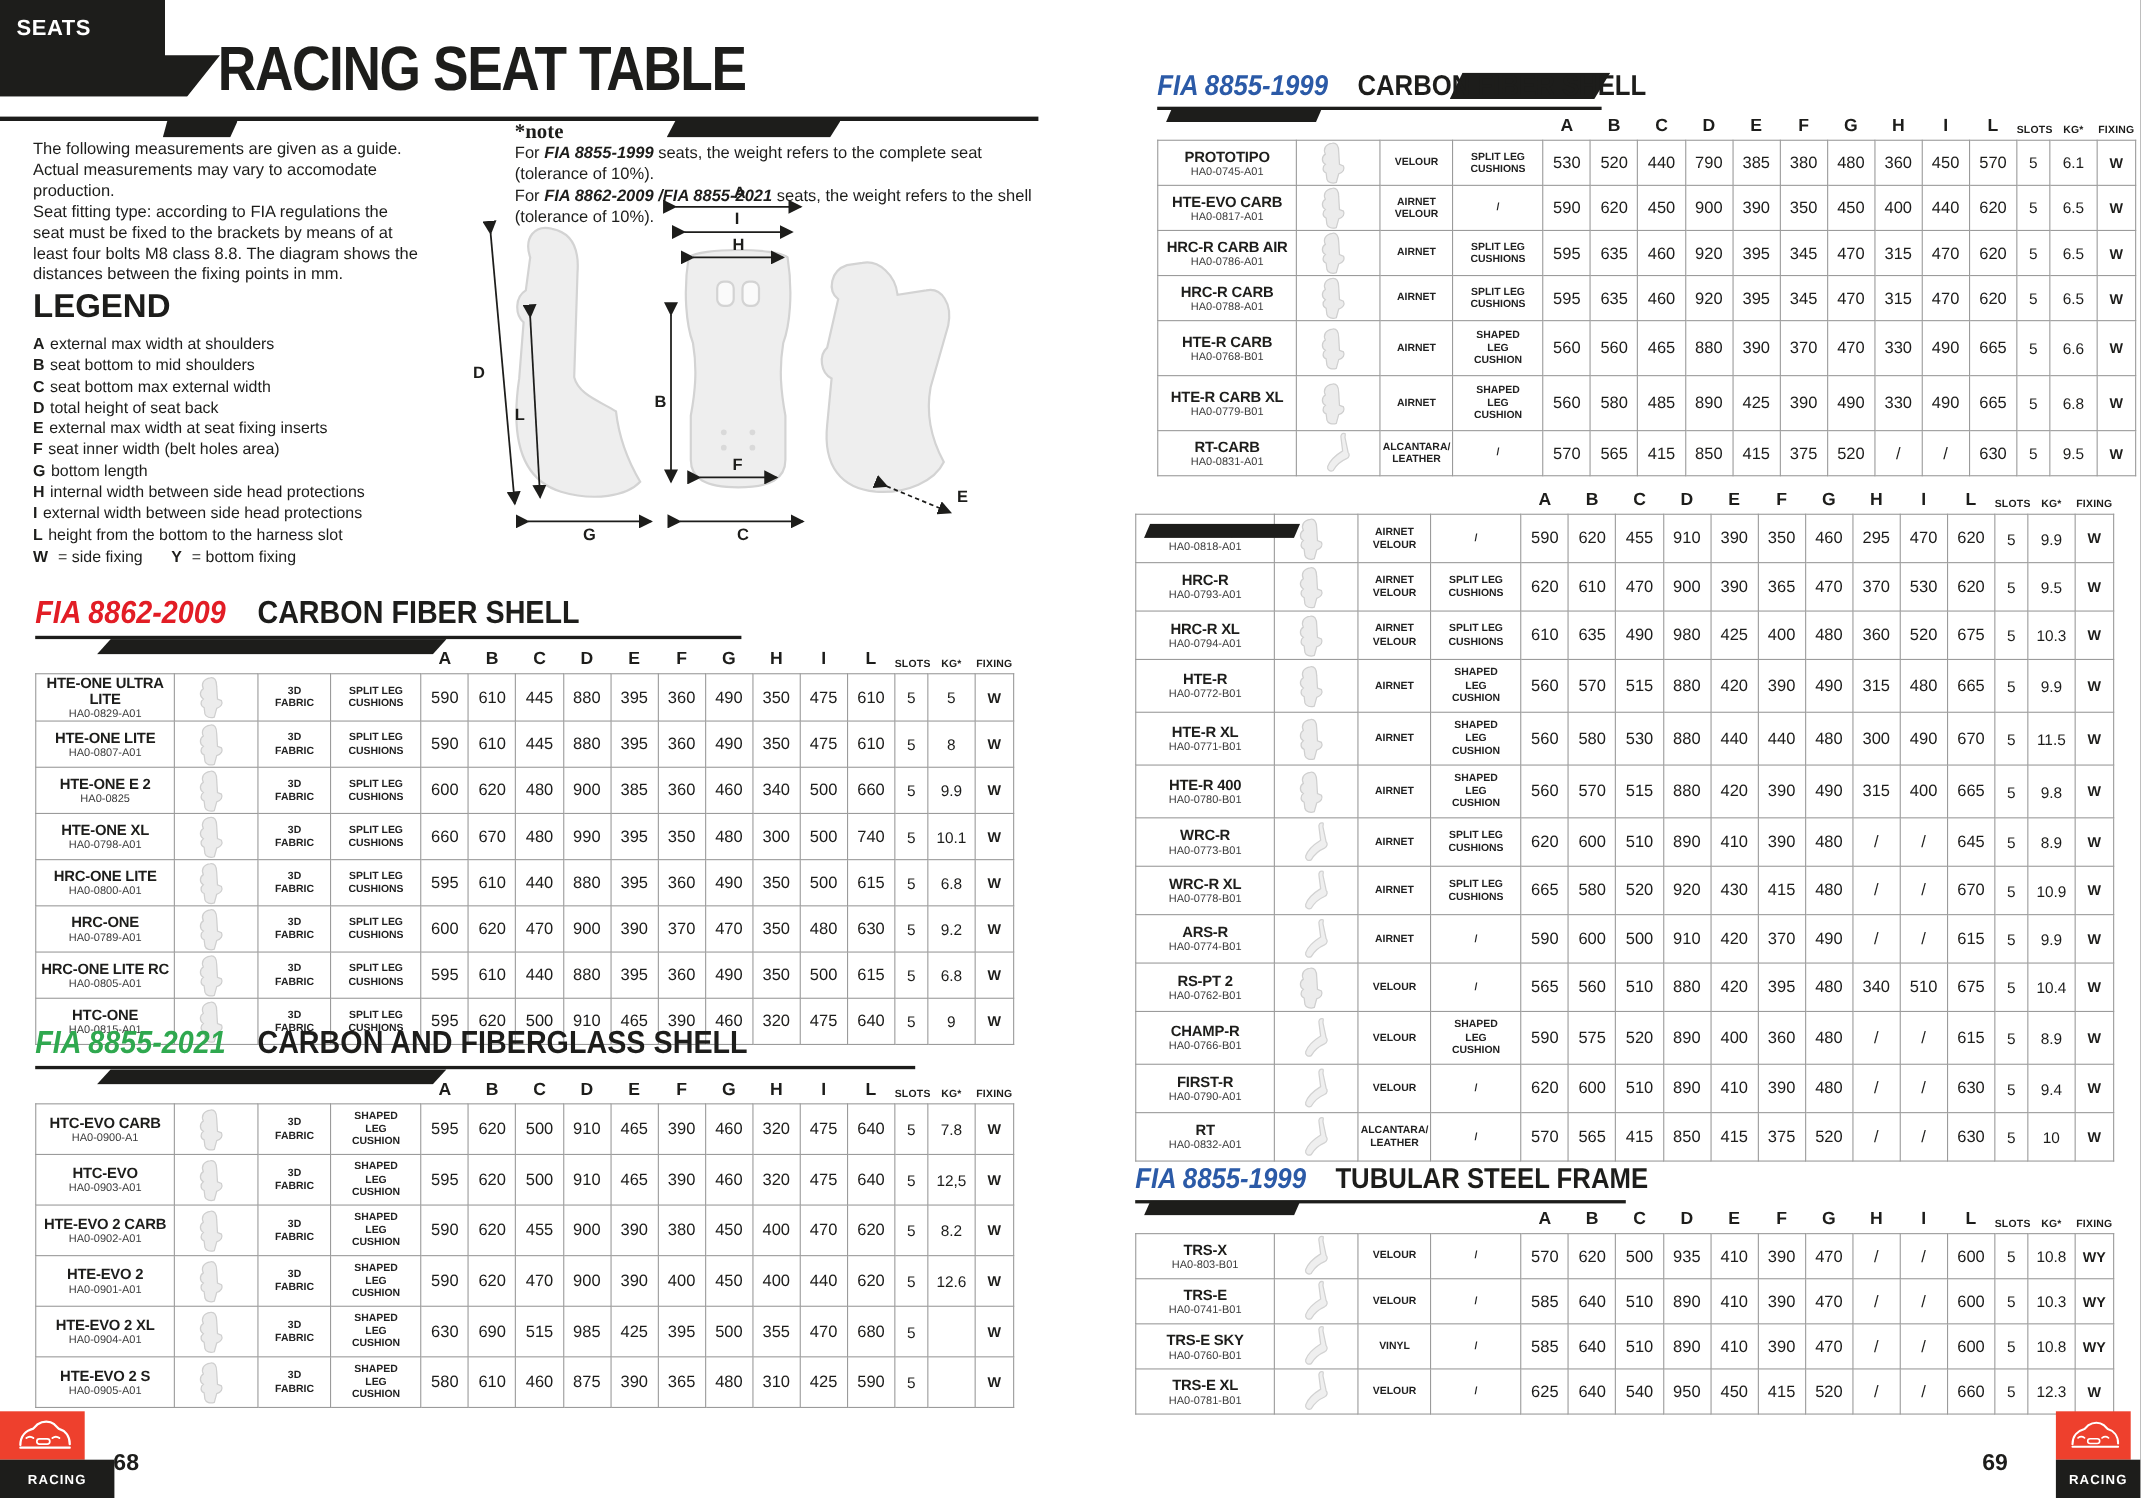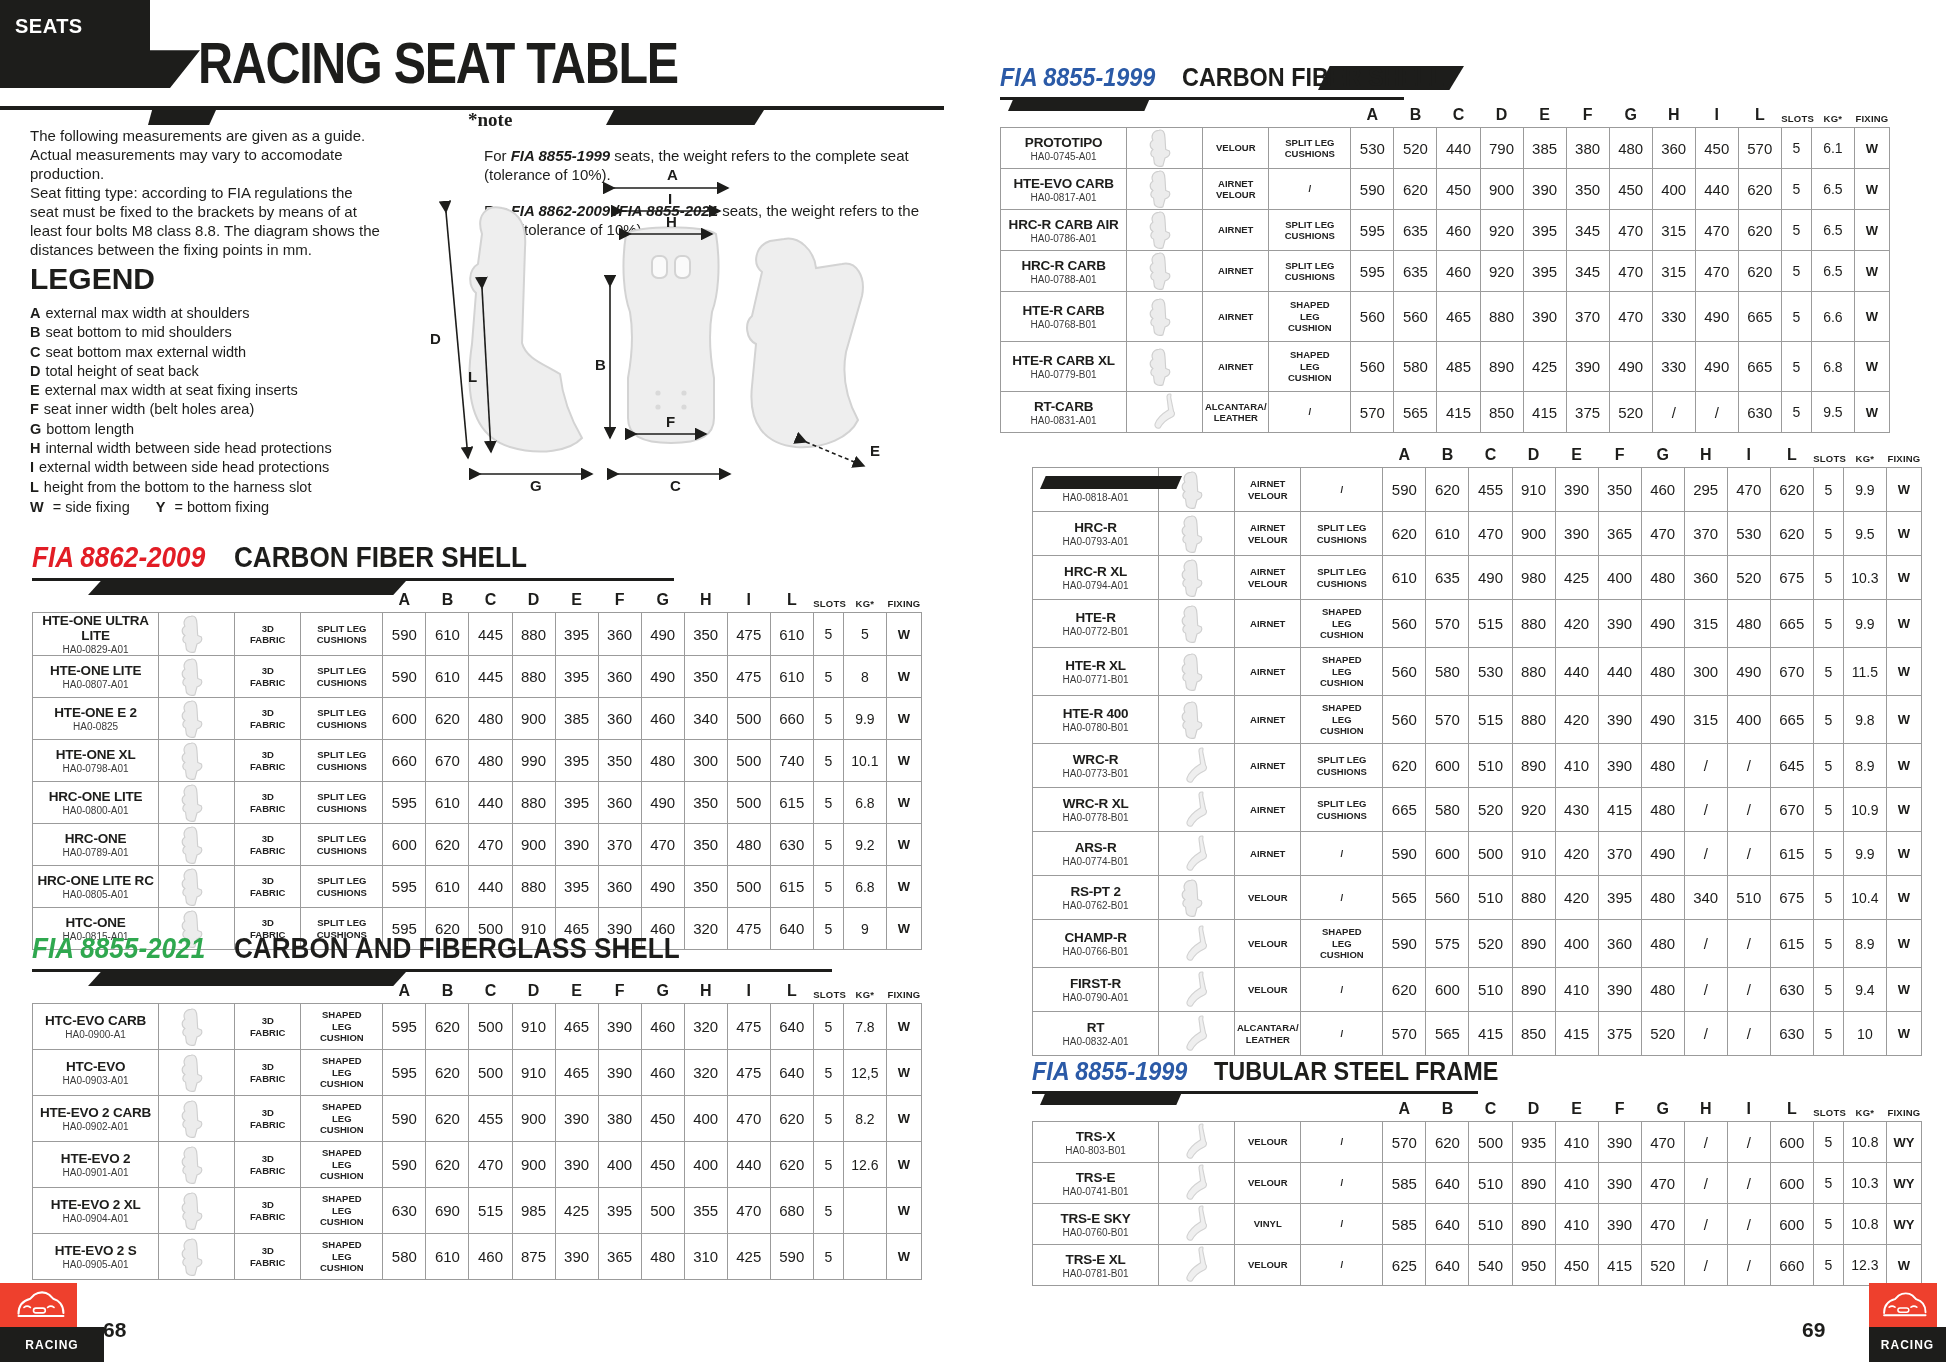--- a/index.html
+++ b/index.html
@@ -27,21 +27,21 @@
   .legend-title{left:30px;top:262px;font-size:30px;font-weight:900;}
   .legend-items{left:30px;top:304px;width:360px;font-size:14.5px;line-height:19.3px;}
   .leg-line b{font-weight:800;margin-right:5px;}
   .leg-fix{margin-top:1px;}
   .leg-fix b{font-weight:800;}
   .leg-fix .gap{display:inline-block;width:26px;}
 
   .note{left:468px;top:110px;width:486px;font-size:15px;line-height:19.5px;}
   .note .note-title{font-size:19px;font-weight:800;font-family:"Liberation Serif","DejaVu Serif",serif;}
   .note b{font-style:italic;font-weight:800;}
-  .note p{margin:16px;}
+  .note p{margin:0;}
 
   .diag-caption{left:470px;top:490px;width:480px;font-size:15px;line-height:18px;}
   .diag-caption b{font-weight:800;font-style:italic;}
 
   
   .diagram{left:418px;top:146px;}
   .diagram text{font-size:15px;font-weight:800;fill:#1d1d1b;}
   .seatfill{fill:#eeeeee;stroke:#d3d3d3;stroke-width:2;}
   .dim{stroke:#1d1d1b;stroke-width:1.6;fill:none;}
 
@@ -666,21 +666,21 @@
             <td class="cell-val">425</td>
             <td class="cell-val">590</td>
             <td class="cell-slots">5</td>
             <td class="cell-kg"></td>
             <td class="cell-fix">W</td>
           </tr>
         </tbody>
     </table>
   </section>
 
-  <section class="tblock rgt" style="left:1000px;top:62px;">
+  <section class="tblock rgt" style="left:1052px;top:62px;">
     <div class="ttl" style="width:404px">
       <span class="fia-std cond" style="color: rgb(43, 90, 167);">FIA 8855-1999</span><span class="cond">CARBON FIBER SHELL</span>
     </div>
     <div class="ribbon"></div>
     <table class="tbl t3">
       <colgroup>
           <col class="c-name">
           <col class="c-icon">
           <col class="c-mat">
           <col class="c-cush">

